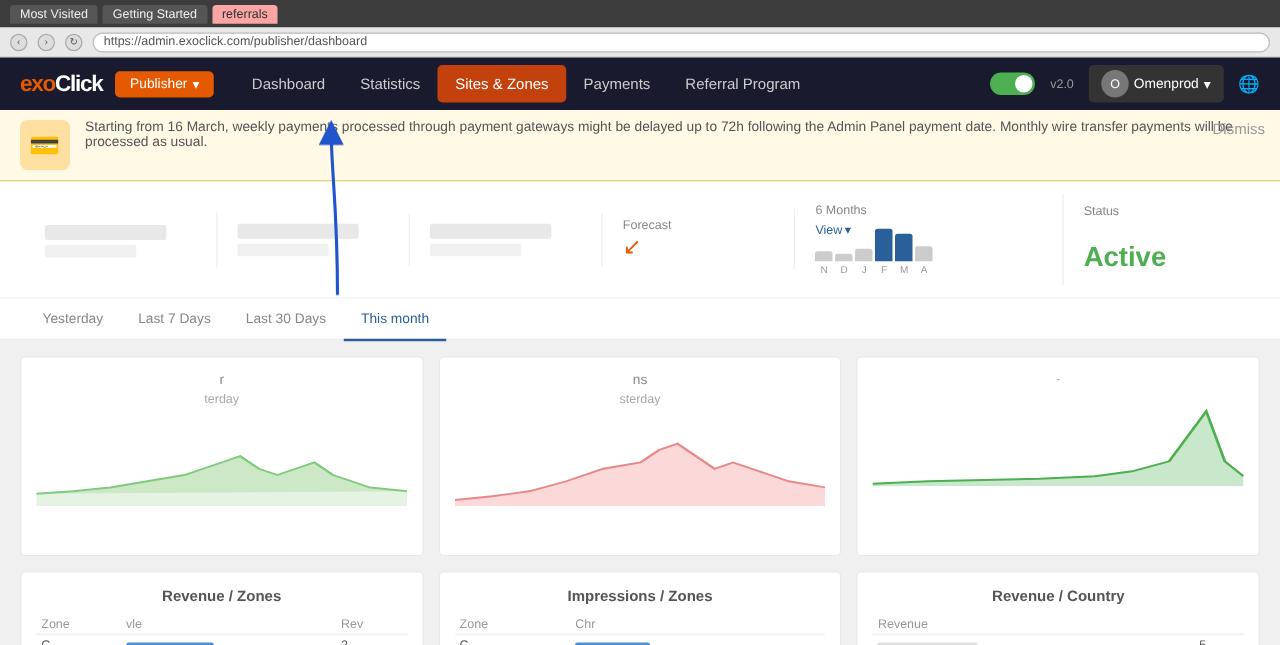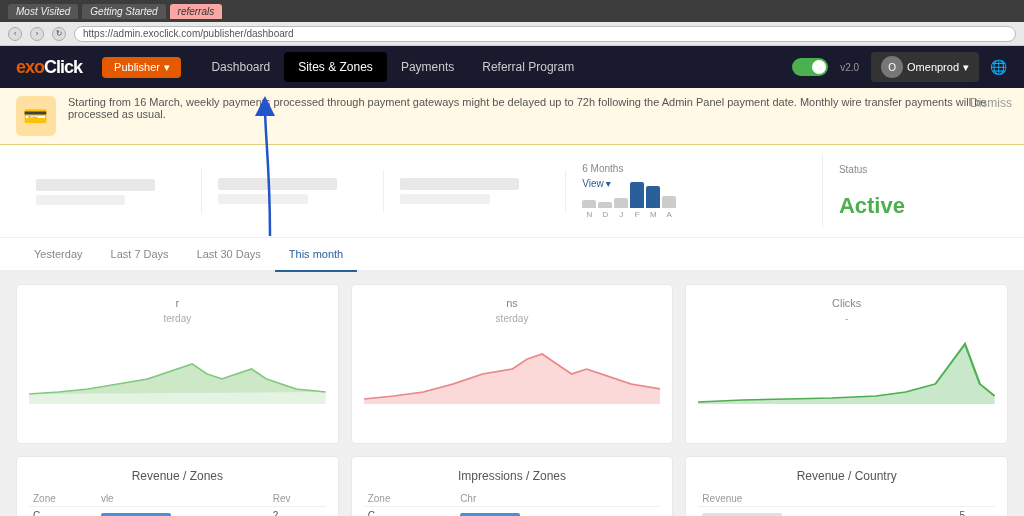--- a/index.html
+++ b/index.html
@@ -13,21 +13,20 @@
       align-items: center;
       padding: 0 8px;
       gap: 6px;
       font-size: 10px;
       color: #ccc;
     }
     .browser-bar .tab-bar {
       display: flex;
       gap: 4px;
       align-items: flex-end;
-      font-style: italic;
     }
     .browser-bar .tab {
       background: #555;
       padding: 2px 8px;
       border-radius: 3px 3px 0 0;
       font-size: 10px;
       color: #eee;
     }
     .browser-bar .tab.active-tab {
       background: #fca5a5;
@@ -72,21 +71,21 @@
       height: 42px;
       display: flex;
       align-items: center;
       padding: 0 16px;
       gap: 0;
     }
     .logo {
       color: white;
       font-size: 18px;
       font-weight: bold;
-      margin-right: 20px;
+      margin-right: 10px;
       letter-spacing: -1px;
     }
     .logo span { color: #e55a00; }
     .publisher-btn {
       background: #e55a00;
       color: white;
       border: none;
       padding: 4px 12px;
       border-radius: 4px;
       font-size: 11px;
@@ -105,21 +104,21 @@
     .nav-item {
       color: #ccc;
       padding: 12px 14px;
       font-size: 12px;
       cursor: pointer;
       height: 30px;
       display: flex;
       align-items: center;
     }
     .nav-item.active {
-      background: #000000;
+      background: #c2410c;
       color: white;
       border-radius: 4px;
     }
     .header-right {
       display: flex;
       align-items: center;
       gap: 12px;
       margin-left: auto;
     }
     .toggle-switch {
@@ -291,21 +290,21 @@
       display: flex;
       gap: 12px;
     }
     .table-card {
       flex: 1;
       background: white;
       border: 1px solid #e8e8e8;
       border-radius: 4px;
       padding: 12px;
     }
-    .table-title { font-size: 12px; font-weight: normal; color: #555; margin-bottom: 8px; text-align: center; }
+    .table-title { font-size: 12px; font-weight: bold; color: #555; margin-bottom: 8px; text-align: center; }
     .mini-table { width: 100%; font-size: 10px; border-collapse: collapse; }
     .mini-table th { color: #999; text-align: left; padding: 2px 4px; font-weight: normal; border-bottom: 1px solid #f0f0f0; }
     .mini-table td { padding: 3px 4px; color: #555; }
     .mini-table tr:nth-child(even) td { background: #fafafa; }
 
     
     .arrow-annotation {
       position: absolute;
       top: 0; left: 0;
       width: 100%; height: 100%;
@@ -332,20 +331,21 @@
 </div>
 
 <div class="app-header">
   <div class="logo"><span>exo</span>Click</div>
   <button class="publisher-btn">
     <span>Publisher</span>
     <span>▾</span>
   </button>
   <nav class="nav-menu">
     <div class="nav-item">Dashboard</div>
+    <div class="nav-item">Statistics</div>
     <div class="nav-item active">Sites &amp; Zones</div>
     <div class="nav-item">Payments</div>
     <div class="nav-item">Referral Program</div>
   </nav>
   <div class="header-right">
     <div class="toggle-switch"></div>
     <span class="version-text">v2.0</span>
     <div class="user-btn">
       <div class="avatar-circle">O</div>
       <span>Omenprod</span>
@@ -372,20 +372,24 @@
   </div>
   <div class="stat-card">
     <div style="width:80%;height:12px;background:#e8e8e8;border-radius:2px;margin-bottom:4px;"></div>
     <div style="width:60%;height:10px;background:#f0f0f0;border-radius:2px;"></div>
   </div>
   <div class="stat-card">
     <div style="width:80%;height:12px;background:#e8e8e8;border-radius:2px;margin-bottom:4px;"></div>
     <div style="width:60%;height:10px;background:#f0f0f0;border-radius:2px;"></div>
   </div>
 
+  <div class="forecast-box">
+    <div class="forecast-label">Forecast</div>
+    <div class="forecast-arrow">↙</div>
+  </div>
 
   <div class="months-box">
     <div class="months-label">6 Months</div>
     <div class="view-btn">
       <span>View</span>
       <span>▾</span>
     </div>
     <div class="months-bars" id="monthsBars">
     <div class="month-bar-wrap">
           <div class="month-bar" style="height: 8px;"></div>
@@ -438,21 +442,20 @@
   </div>
   <div class="chart-card">
     <div class="chart-title">ns</div>
     <div class="chart-sub">sterday</div>
     <svg class="chart-area-svg" viewBox="0 0 200 80" preserveAspectRatio="none">
       <polygon points="0,75 20,72 40,68 60,60 80,50 100,45 110,35 120,30 130,40 140,50 150,45 160,50 170,55 180,60 200,65 200,80 0,80" fill="rgba(244,160,160,0.4)"></polygon>
       <polyline points="0,75 20,72 40,68 60,60 80,50 100,45 110,35 120,30 130,40 140,50 150,45 160,50 170,55 180,60 200,65" fill="none" stroke="#e88888" stroke-width="1.5"></polyline>
     </svg>
   </div>
   <div class="chart-card">
-    <div class="chart-title">Clicks</div>
     <div class="chart-sub">-</div>
     <svg class="chart-area-svg" viewBox="0 0 200 80" preserveAspectRatio="none">
       <polygon points="0,78 30,76 60,75 90,74 120,72 140,68 160,60 170,40 180,20 190,60 200,72 200,80 0,80" fill="rgba(76,175,80,0.3)"></polygon>
       <polyline points="0,78 30,76 60,75 90,74 120,72 140,68 160,60 170,40 180,20 190,60 200,72" fill="none" stroke="#4CAF50" stroke-width="1.5"></polyline>
     </svg>
   </div>
 </div>
 
 <div class="tables-area">
   <div class="table-card">

